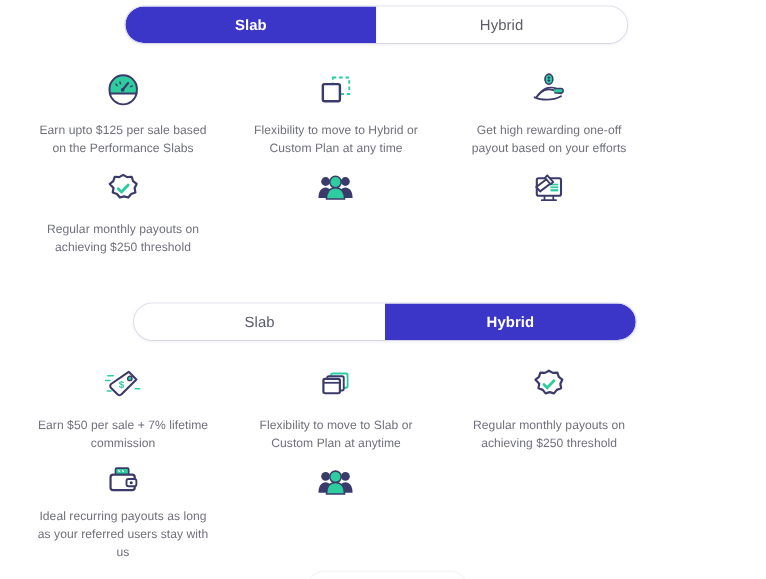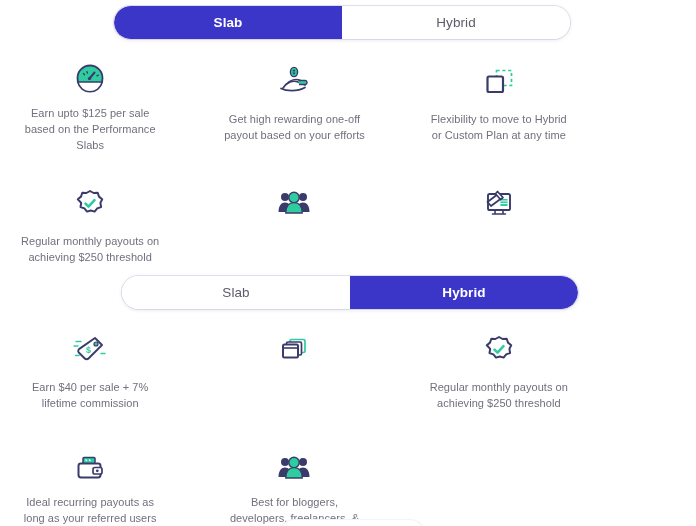--- a/index.html
+++ b/index.html
@@ -52,25 +52,24 @@
     border-radius: 17px 17px 0 0;
     box-shadow: 0 1px 3px rgba(60,60,120,0.07);
     background: #ffffff;
     border: 1px solid #f4f4f8;
     border-bottom: none;
   }
 
   
   .grid {
     position: absolute;
-    left: 4px;
+    left: 15px;
     width: 581px;
     display: grid;
     grid-template-columns: repeat(3, 1fr);
-    gap: 32px;
   }
   #grid-slab   { top: 62px; }
   #grid-hybrid { top: 330px; }
 
   .cell {
     display: flex;
     flex-direction: column;
     align-items: center;
     padding: 0 14px;
     height: 90px;
@@ -111,44 +110,44 @@
           <path d="M21.5 10.5 L16.5 16.5" stroke="#3b3b6b" stroke-width="2" stroke-linecap="round"></path>
           <circle cx="16.5" cy="16.6" r="1.7" fill="#3b3b6b"></circle>
           <path d="M10.5 11.5 l1 1.3 M14 9.6 l.5 1.6 M23.8 13.8 l1.5-.7" stroke="#3b3b6b" stroke-width="1.3" stroke-linecap="round"></path>
         </svg>
       </div>
       <div class="cap">Earn upto $125 per sale based on the Performance Slabs</div>
     </div>
 
     <div class="cell">
       <div class="icon-wrap">
+        <svg width="36" height="32" viewBox="0 0 36 32">
+          <rect x="15.5" y="4.5" width="15" height="15" fill="none" stroke="#2ecc9f" stroke-width="1.7" stroke-dasharray="3.2 2.6"></rect>
+          <rect x="6.5" y="10.5" width="15.5" height="15.5" rx="1.5" fill="#ffffff" stroke="#3b3b6b" stroke-width="2.2"></rect>
+        </svg>
+      </div>
+      <div class="cap">Flexibility to move to Hybrid or Custom Plan at any time</div>
+    </div>
+
+    <div class="cell">
+      <div class="icon-wrap">
         <svg width="38" height="34" viewBox="0 0 38 34">
           <ellipse cx="19" cy="7" rx="3.6" ry="4.6" fill="#2ecc9f" stroke="#3b3b6b" stroke-width="1.4"></ellipse>
           <path d="M19 4.4 v5.2 M17.6 5.6 h2.6 M17.6 8.2 h2.6" stroke="#3b3b6b" stroke-width=".9"></path>
           <path d="M8 23 C12 17 18 15 23 17 L30 20" fill="none" stroke="#3b3b6b" stroke-width="1.7" stroke-linecap="round"></path>
           <path d="M11 19.5 C15 14.5 21 13.5 25.5 15.5" fill="none" stroke="#3b3b6b" stroke-width="1.5" stroke-linecap="round"></path>
           <path d="M23.5 15.5 h6.5 a2 2 0 0 1 0 4 h-6" fill="#2ecc9f" stroke="#3b3b6b" stroke-width="1.3"></path>
           <path d="M6 23.5 C11 26 22 27 30 22.5" fill="none" stroke="#3b3b6b" stroke-width="1.7" stroke-linecap="round"></path>
         </svg>
       </div>
       <div class="cap">Get high rewarding one-off payout based on your efforts</div>
     </div>
 
     <div class="cell">
       <div class="icon-wrap">
-        <svg width="36" height="32" viewBox="0 0 36 32">
-          <rect x="15.5" y="4.5" width="15" height="15" fill="none" stroke="#2ecc9f" stroke-width="1.7" stroke-dasharray="3.2 2.6"></rect>
-          <rect x="6.5" y="10.5" width="15.5" height="15.5" rx="1.5" fill="#ffffff" stroke="#3b3b6b" stroke-width="2.2"></rect>
-        </svg>
-      </div>
-      <div class="cap">Flexibility to move to Hybrid or Custom Plan at any time</div>
-    </div>
-
-    <div class="cell">
-      <div class="icon-wrap">
         <svg width="32" height="32" viewBox="0 0 32 32">
           <path d="M16 3 l3.6 2 4.1-.3 1.3 3.9 3.2 2.6-1.8 3.7 .7 4.1-3.9 1.4-2.6 3.2-3.8-1.1-3.8 1.1-2.6-3.2-3.9-1.4 .7-4.1L3.8 11.2 7 8.6 8.3 4.7 12.4 5 Z" fill="#ffffff" stroke="#3b3b6b" stroke-width="2" stroke-linejoin="round"></path>
           <path d="M11.5 15.6 l3 3 6-6.4" fill="none" stroke="#2ecc9f" stroke-width="2.6" stroke-linecap="round" stroke-linejoin="round"></path>
         </svg>
       </div>
       <div class="cap">Regular monthly payouts on achieving $250 threshold</div>
     </div>
 
     <div class="cell">
       <div class="icon-wrap">
@@ -186,32 +185,33 @@
 
     <div class="cell">
       <div class="icon-wrap">
         <svg width="38" height="32" viewBox="0 0 38 32">
           <path d="M24 4 L31 11 L17.5 24.5 a2.6 2.6 0 0 1-3.7 0 L8 18.8 a2.6 2.6 0 0 1 0-3.7 Z" fill="#ffffff" stroke="#3b3b6b" stroke-width="1.9" stroke-linejoin="round"></path>
           <circle cx="25" cy="10" r="2" fill="#2ecc9f" stroke="#3b3b6b" stroke-width="1.2"></circle>
           <text x="17.5" y="18.5" font-family="Liberation Sans, sans-serif" font-size="9" font-weight="bold" fill="#2ecc9f" text-anchor="middle">$</text>
           <path d="M5 7.5 h5 M3 12 h4 M4.5 21.5 h3.5 M30 19.5 h4" stroke="#2ecc9f" stroke-width="1.4" stroke-linecap="round"></path>
         </svg>
       </div>
-      <div class="cap">Earn $40 per sale + 7% lifetime commission</div>
+      <div class="cap">Earn $50 per sale + 7% lifetime commission</div>
     </div>
 
     <div class="cell">
       <div class="icon-wrap">
         <svg width="34" height="30" viewBox="0 0 34 30">
           <rect x="13" y="4.5" width="15" height="13" rx="1.5" fill="#ffffff" stroke="#2ecc9f" stroke-width="1.7"></rect>
           <rect x="9.5" y="7" width="15" height="13" rx="1.5" fill="#ffffff" stroke="#3b3b6b" stroke-width="1.7"></rect>
           <rect x="6" y="9.5" width="15" height="13" rx="1.5" fill="#ffffff" stroke="#3b3b6b" stroke-width="2"></rect>
           <path d="M6 13 h15" stroke="#3b3b6b" stroke-width="1.6"></path>
         </svg>
       </div>
+      <div class="cap">Flexibility to move to Slab or Custom Plan at anytime</div>
     </div>
 
     <div class="cell">
       <div class="icon-wrap">
         <svg width="32" height="32" viewBox="0 0 32 32">
           <path d="M16 3 l3.6 2 4.1-.3 1.3 3.9 3.2 2.6-1.8 3.7 .7 4.1-3.9 1.4-2.6 3.2-3.8-1.1-3.8 1.1-2.6-3.2-3.9-1.4 .7-4.1L3.8 11.2 7 8.6 8.3 4.7 12.4 5 Z" fill="#ffffff" stroke="#3b3b6b" stroke-width="2" stroke-linejoin="round"></path>
           <path d="M11.5 15.6 l3 3 6-6.4" fill="none" stroke="#2ecc9f" stroke-width="2.6" stroke-linecap="round" stroke-linejoin="round"></path>
         </svg>
       </div>
       <div class="cap">Regular monthly payouts on achieving $250 threshold</div>
@@ -235,18 +235,17 @@
       <div class="icon-wrap">
         <svg width="38" height="32" viewBox="0 0 38 32">
           <circle cx="10" cy="9" r="4" fill="#3b3b6b"></circle>
           <path d="M3.5 24 C3.5 17.5 6.5 14.5 10 14.5 C13.5 14.5 16.5 17.5 16.5 24 Z" fill="#3b3b6b"></path>
           <circle cx="28" cy="9" r="4" fill="#3b3b6b"></circle>
           <path d="M21.5 24 C21.5 17.5 24.5 14.5 28 14.5 C31.5 14.5 34.5 17.5 34.5 24 Z" fill="#3b3b6b"></path>
           <circle cx="19" cy="9.5" r="5.2" fill="#2ecc9f" stroke="#3b3b6b" stroke-width="1.4"></circle>
           <path d="M10.8 25 C10.8 17.8 14.4 14.6 19 14.6 C23.6 14.6 27.2 17.8 27.2 25 Z" fill="#2ecc9f" stroke="#3b3b6b" stroke-width="1.4"></path>
         </svg>
       </div>
-      <div class="cap">Best for bloggers, developers, freelancers, &amp; digital agencies</div>
     </div>
   </div>
 
   <div class="ghost-pill"></div>
 </div>
 
 </body></html>

